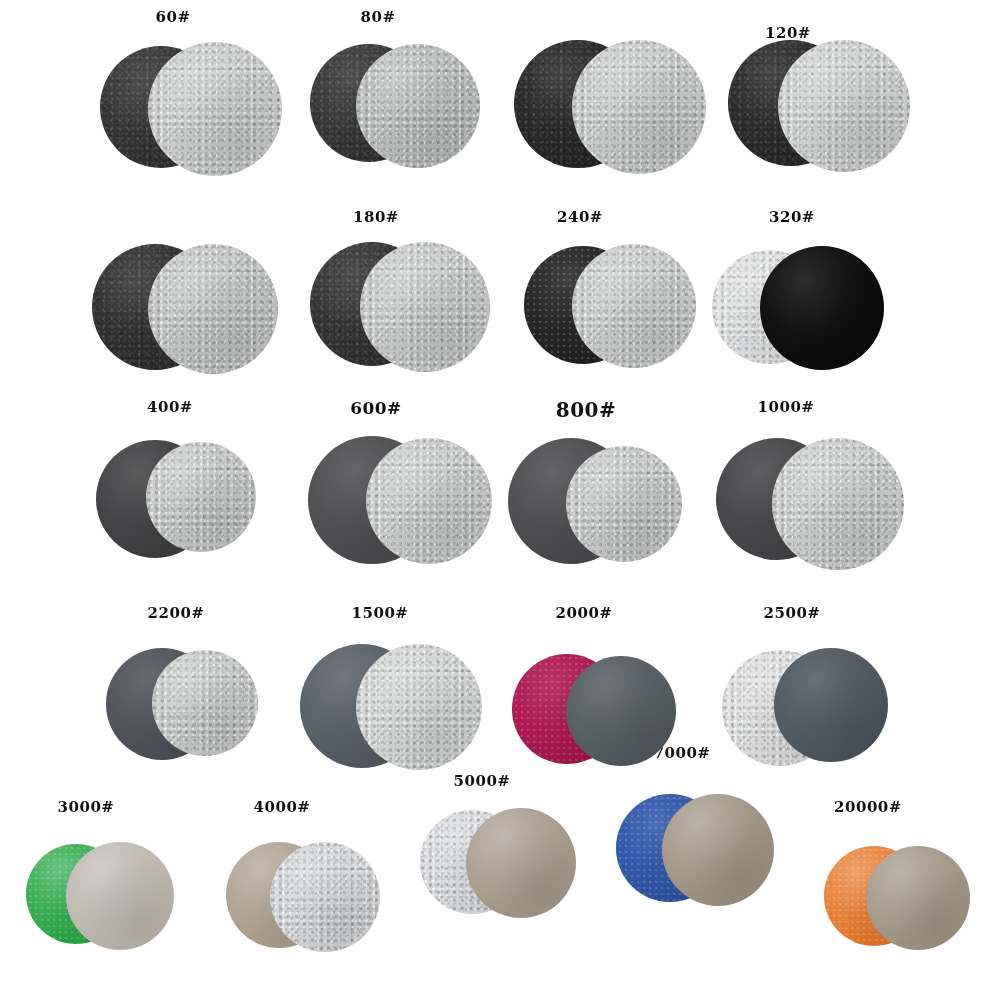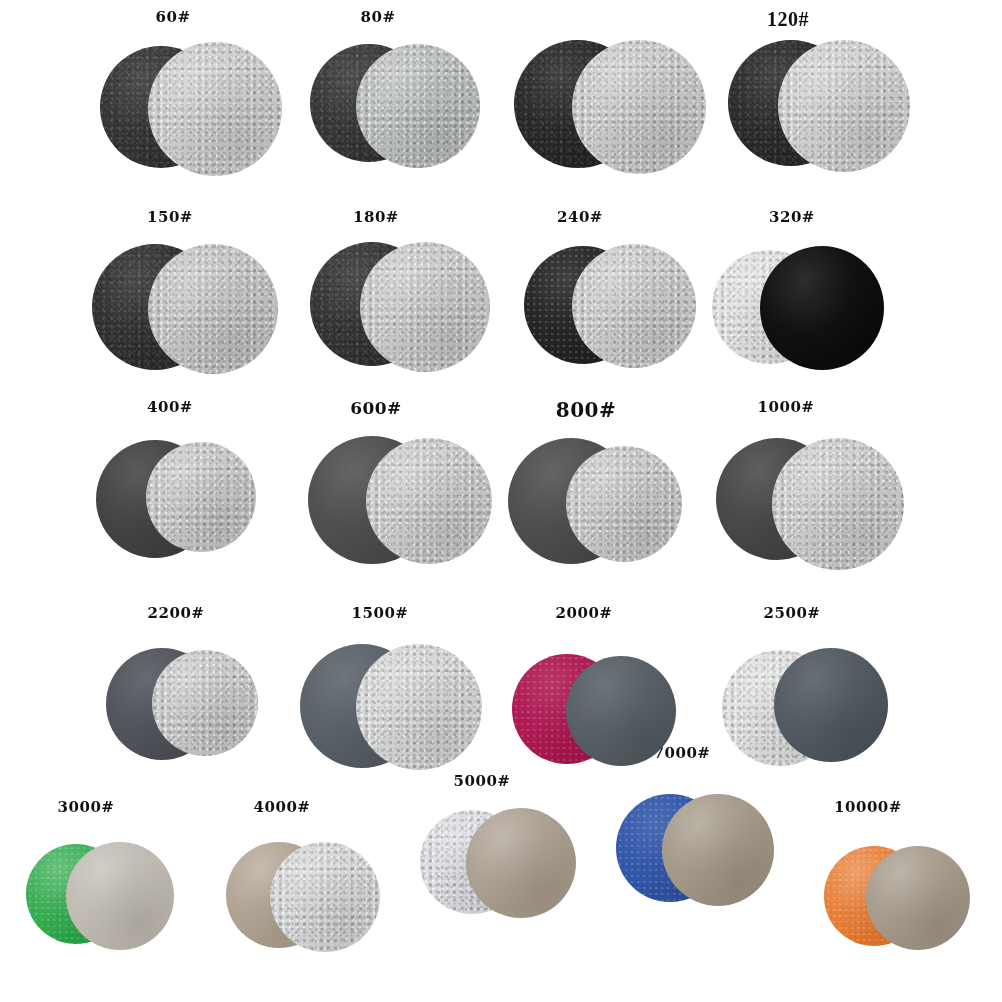--- a/index.html
+++ b/index.html
@@ -117,34 +117,33 @@
           <div class="gloss-dark"></div>
           <div class="shade"></div>
         </div>
         <div class="disc front tex-grain" style="left: 76px; top: 32px; width: 134px; height: 134px; background-color: rgb(198, 200, 200);">
           <div class="gloss"></div>
           <div class="shade"></div>
         </div>
       </div>
     </div>
     <div class="cell" style="left: 700px; top: 8px; width: 240px; height: 190px;">
-      <div class="cell-label" style="font-size: 20px; left: -32px; top: 0px; font-family: Liberation Serif, serif;">120#</div>
+      <div class="cell-label" style="font-size: 15px; left: -32px; top: 16px;">120#</div>
       <div class="discs">
         <div class="disc back tex-coarse" style="left: 28px; top: 32px; width: 126px; height: 126px; background-color: rgb(33, 33, 33);">
           <div class="gloss-dark"></div>
           <div class="shade"></div>
         </div>
         <div class="disc front tex-grain" style="left: 78px; top: 32px; width: 132px; height: 132px; background-color: rgb(205, 207, 207);">
           <div class="gloss"></div>
           <div class="shade"></div>
         </div>
       </div>
     </div>
     <div class="cell" style="left: 78px; top: 208px; width: 240px; height: 190px;">
-      <div class="cell-label" style="font-size: 15px; left: -28px; top: 0px;">150#</div>
       <div class="discs">
         <div class="disc back tex-coarse" style="left: 14px; top: 36px; width: 126px; height: 126px; background-color: rgb(39, 39, 39);">
           <div class="gloss-dark"></div>
           <div class="shade"></div>
         </div>
         <div class="disc front tex-grain" style="left: 70px; top: 36px; width: 130px; height: 130px; background-color: rgb(193, 195, 195);">
           <div class="gloss"></div>
           <div class="shade"></div>
         </div>
       </div>
@@ -338,21 +337,21 @@
           <div class="gloss-dark"></div>
           <div class="shade"></div>
         </div>
         <div class="disc front tex-smooth" style="left: 62px; top: 50px; width: 112px; height: 112px; background-color: rgb(158, 146, 129);">
           <div class="gloss"></div>
           <div class="shade"></div>
         </div>
       </div>
     </div>
     <div class="cell" style="left: 790px; top: 798px; width: 212px; height: 190px;">
-      <div class="cell-label" style="font-size: 15px; left: -28px; top: 0px;">10000#</div>
+      <div class="cell-label" style="font-size: 15px; left: -28px; top: 0px;">20000#</div>
       <div class="discs">
         <div class="disc back tex-fine" style="left: 34px; top: 48px; width: 100px; height: 100px; background-color: rgb(232, 120, 44);">
           <div class="gloss"></div>
           <div class="shade"></div>
         </div>
         <div class="disc front tex-smooth" style="left: 76px; top: 48px; width: 104px; height: 104px; background-color: rgb(160, 148, 132);">
           <div class="gloss"></div>
           <div class="shade"></div>
         </div>
       </div>

